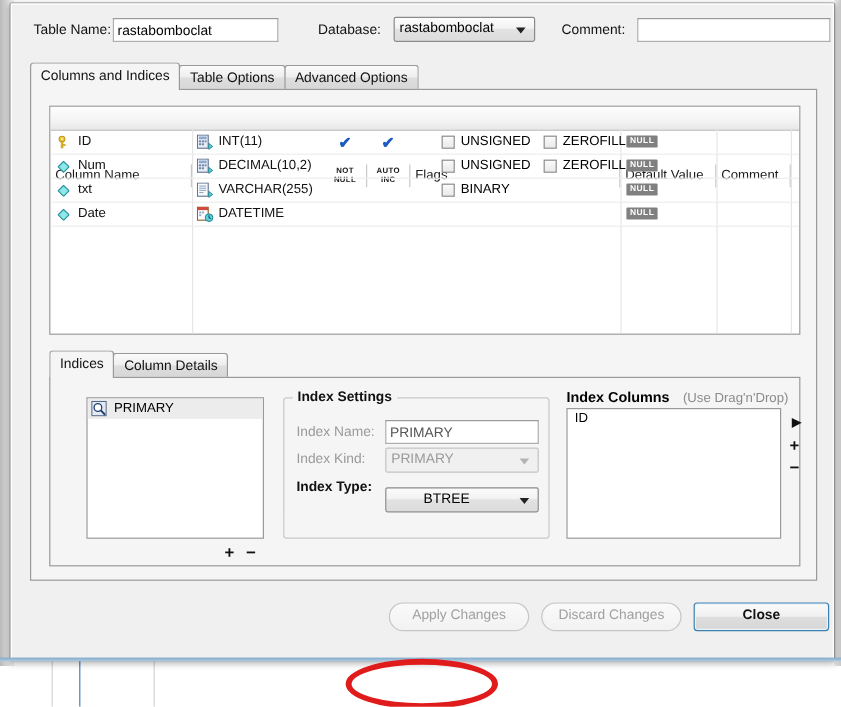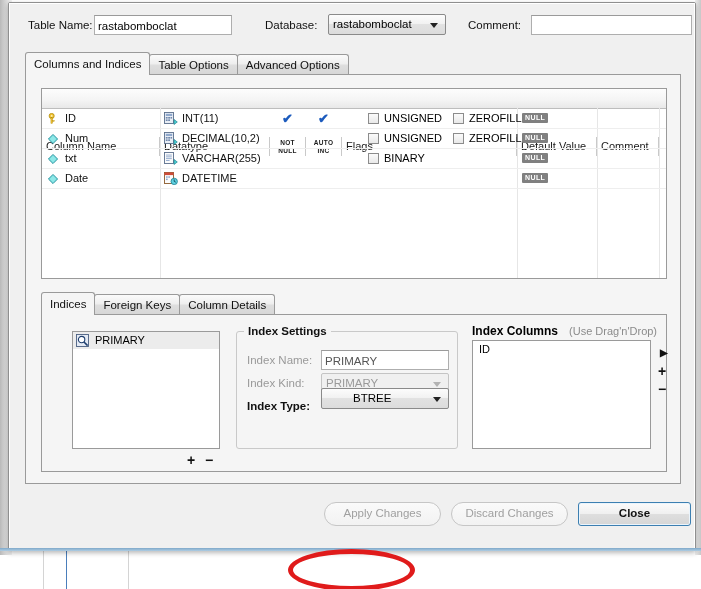--- a/index.html
+++ b/index.html
@@ -321,21 +321,20 @@
       <div class="tab active">Columns and Indices</div>
       <div class="tab">Table Options</div>
       <div class="tab">Advanced Options</div>
     </div>
 
     <div class="panel">
 
       <div class="grid">
         <div class="grid-head">
           <div class="gh" style="left:0; width:118px;">Column Name</div>
-          <div class="gh" style="left:118px; width:110px;">Datatype</div>
           <div class="gh two-line" style="left:228px; width:36px;">
             <span>NOT</span>
             <span>NULL</span>
           </div>
           <div class="gh two-line" style="left:264px; width:36px;">
             <span>AUTO</span>
             <span>INC</span>
           </div>
           <div class="gh" style="left:300px; width:175px;">Flags</div>
           <div class="gh" style="left:475px; width:80px;">Default Value</div>
@@ -447,21 +446,20 @@
             <path d="M10.2 7.4 L10.2 9.4 L11.8 10.2" stroke="#0d4b5c" stroke-width="0.9" fill="none"></path>
           </svg>
           <div class="gc" style="left:140px; width:88px;">DATETIME</div>
 
           <div class="nullbadge" style="left:480px;">NULL</div>
         </div>
       </div>
 
       <div class="tabstrip2" style="left:15px; top:219px;">
         <div class="tab active">Indices</div>
-        <div class="tab">Foreign Keys</div>
         <div class="tab">Column Details</div>
       </div>
 
       <div class="subpanel" style="left:15px; top:239px; width:626px; height:158px;">
 
         <div class="listbox" style="left:30px; top:16px; width:148px; height:118px;">
           <div class="list-item">
             <svg class="mag-icon" viewBox="0 0 13 13">
               <rect x="0.5" y="0.5" width="12" height="12" fill="#e4eaf4" stroke="#4a5f80" stroke-width="0.9"></rect>
               <circle cx="5.6" cy="5.6" r="3.2" fill="#ffffff" stroke="#1f3f6e" stroke-width="1.1"></circle>
@@ -479,21 +477,21 @@
           <div class="lbl" style="left:10px; top:17px; color:#9a9a9a;">Index Name:</div>
           <div class="textbox" style="left:84px; top:18px; width:128px; color:#555;">PRIMARY</div>
 
           <div class="lbl" style="left:10px; top:40px; color:#9a9a9a;">Index Kind:</div>
           <div class="combo disabled" style="left:84px; top:41px; width:128px;">
             <span>PRIMARY</span>
             <span class="arrow"></span>
           </div>
 
           <div class="lbl" style="left:10px; top:63px; font-weight:bold;">Index Type:</div>
-          <div class="combo" style="left:84px; top:56px; width:128px;padding-left:31px;">
+          <div class="combo" style="left:84px; top:74px; width:128px;padding-left:31px;">
             <span>BTREE</span>
             <span class="arrow"></span>
           </div>
         </div>
 
         <div style="position:absolute; left:430px; top:9px;">
           <span style="font-size:12px; font-weight:bold;">Index Columns</span>
           <span style="font-size:11px; color:#8b8b8b; margin-left:8px;">(Use Drag'n'Drop)</span>
         </div>
         <div class="listbox" style="left:430px; top:25px; width:179px; height:109px;">

